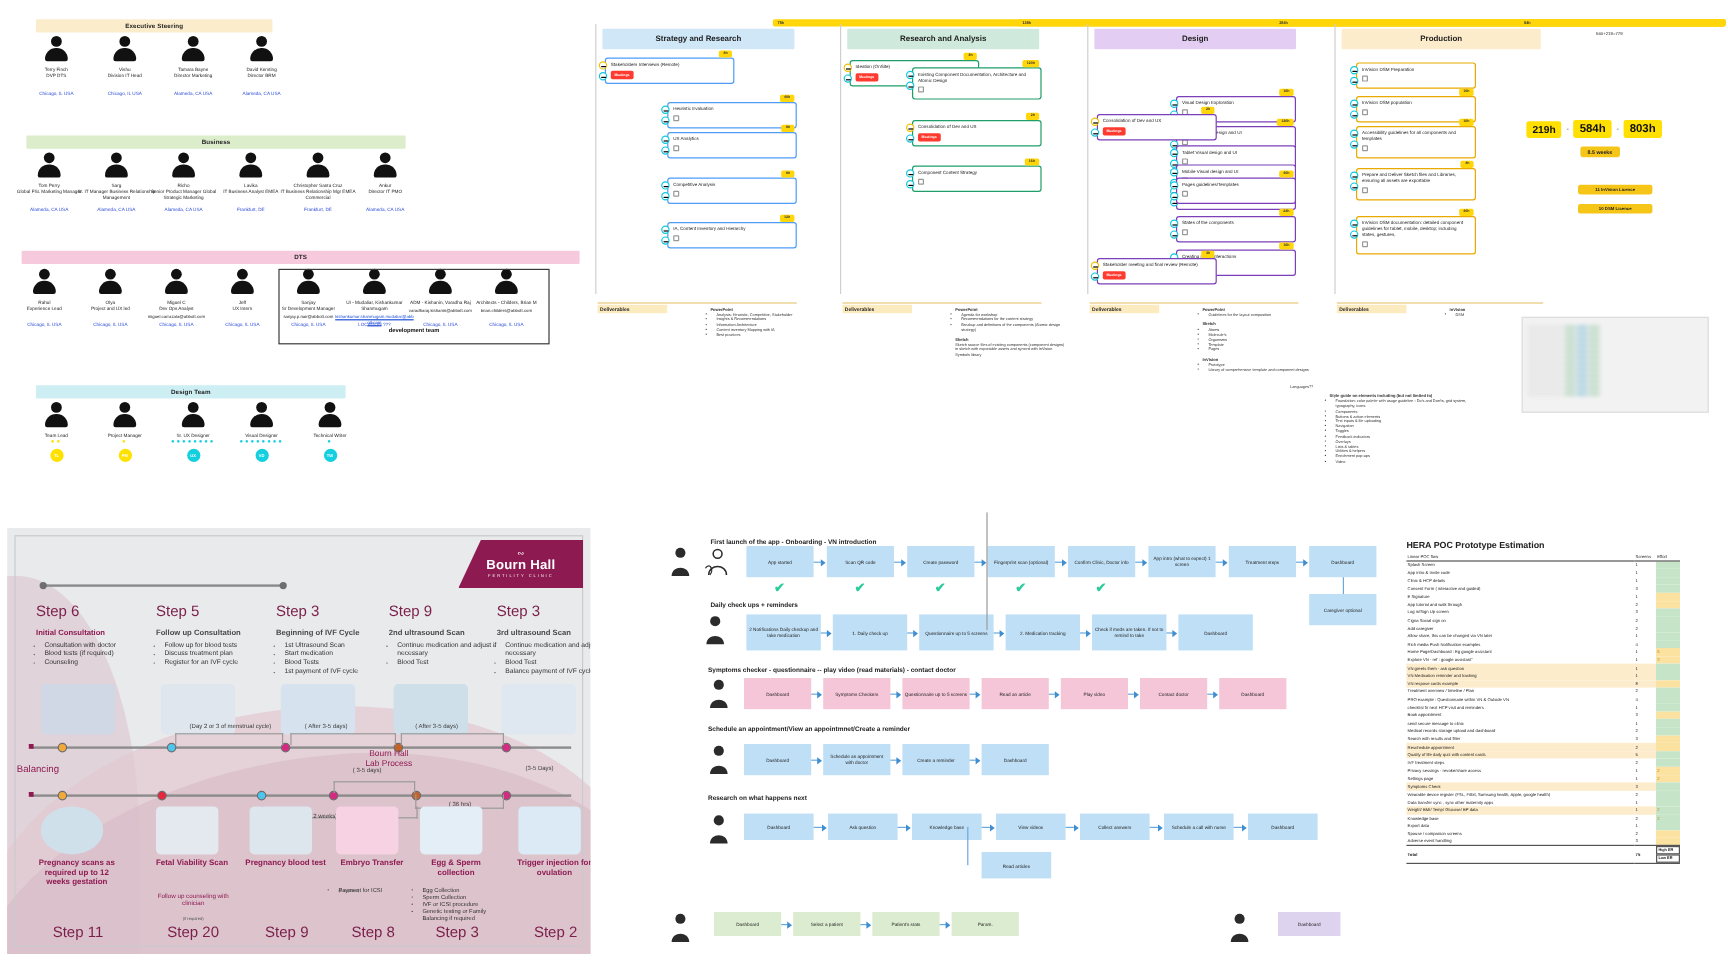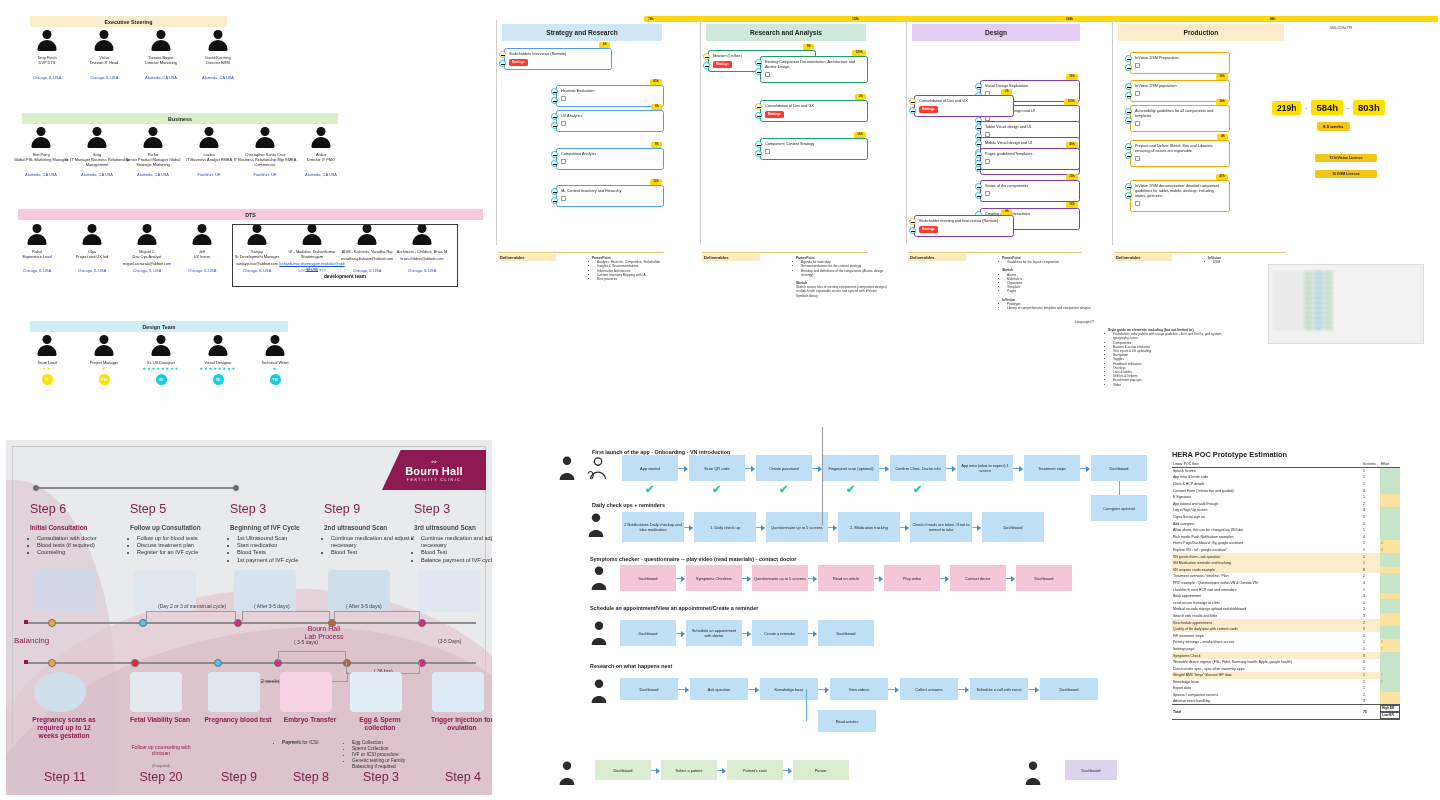--- a/index.html
+++ b/index.html
@@ -708,21 +708,21 @@
         <div class="bot-h" style="left: 338px; top: 276px; width: 72px;">Egg &amp; Sperm collection</div>
         <ul class="bot-ul" style="left: 340px; top: 300px; width: 76px;">
           <li>Egg Collection</li>
           <li>Sperm Collection</li>
           <li>IVF or ICSI procedure</li>
           <li>Genetic testing or Family Balancing if required</li>
         </ul>
         <div class="bot-step" style="left: 338px; top: 330px; width: 74px; text-align: center;">Step 3</div>
         <div class="ill" style="left: 426px; top: 232px; width: 52px; height: 40px; background: rgb(219, 234, 245); border-radius: 4px;"></div>
         <div class="bot-h" style="left: 420px; top: 276px; width: 72px;">Trigger injection for ovulation</div>
-        <div class="bot-step" style="left: 420px; top: 330px; width: 74px; text-align: center;">Step  4</div>
+        <div class="bot-step" style="left: 420px; top: 330px; width: 74px; text-align: center;">Step  2</div>
       </div>
   </div>
 
   <div id="flows">
       <div class="flow-title" style="left: 592px; top: 449px;">First launch of the app - Onboarding - VN introduction</div>
       <div class="persona" style="left: 556px; top: 455px; width: 22px; height: 26px;"><svg viewBox="0 0 24 28" width="22" height="26">
       <circle cx="12" cy="6" r="4.6" fill="#2b2b2b"></circle>
       <path d="M4 27 C4 17 20 17 20 27 Z" fill="#2b2b2b"></path>
         </svg></div>
       <div class="persona" style="left: 586px; top: 455px; width: 24px; height: 26px;"><svg viewBox="0 0 26 28" width="24" height="26">

